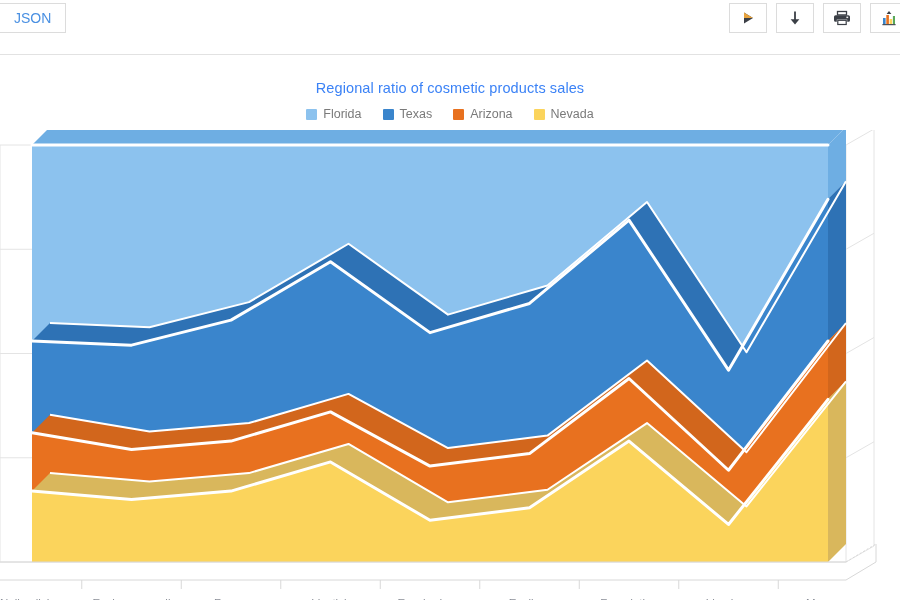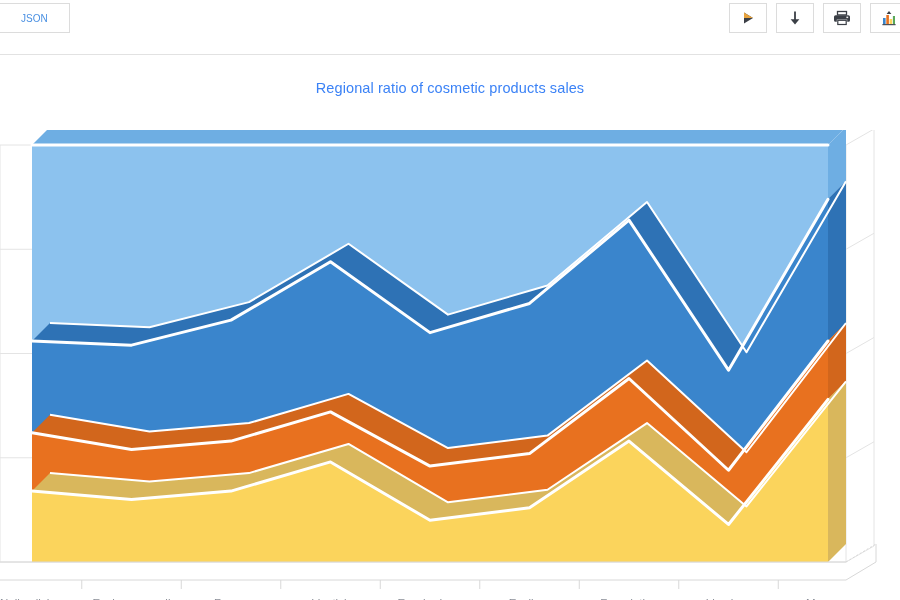--- a/index.html
+++ b/index.html
@@ -9,23 +9,23 @@
     font-family:"Liberation Sans","DejaVu Sans",sans-serif;
     -webkit-font-smoothing:antialiased;
   }
   #app{position:relative;width:900px;height:600px;}
 
   
   .toolbar{position:absolute;left:0;top:0;width:900px;height:55px;
            border-bottom:1px solid #e2e2e2;background:#fff;box-sizing:border-box;}
   .tb-left{position:absolute;left:0;top:3px;display:flex;}
   .tabbtn{
-    height:30px;padding:0 21px;display:flex;align-items:center;justify-content:center;
+    height:30px;padding:0 14px;display:flex;align-items:center;justify-content:center;
     border:1px solid #dcdcdc;background:#fff;color:#4a90e2;
-    font-size:10px;cursor:pointer;box-sizing:border-box;margin-right:-1px;
+    font-size:14px;cursor:pointer;box-sizing:border-box;margin-right:-1px;
     font-family:"Liberation Sans",sans-serif;white-space:nowrap;
   }
   .tabbtn:first-child{border-left:none;border-top-left-radius:0;}
 
   .tb-right{position:absolute;right:-8px;top:3px;display:flex;}
   .iconbtn{
     width:38px;height:30px;border:1px solid #dcdcdc;background:#fff;
     display:flex;align-items:center;justify-content:center;cursor:pointer;
     box-sizing:border-box;margin-left:9px;
   }
@@ -93,20 +93,38 @@
           <rect x="1.4" y="14.1" width="13.2" height="1.1" fill="#3b3f46"></rect>
           <path d="M8 1 l2.4 3 h-4.8 z" fill="#3b3f46"></path>
         </svg>
       </button>
 
     </div>
   </div>
 
   <div class="chart-title">Regional ratio of cosmetic products sales</div>
 
+  <div class="legend">
+    <div class="lg-item">
+      <span class="lg-swatch" style="background: rgb(140, 194, 238);"></span>
+      <span class="lg-label">Florida</span>
+    </div>
+    <div class="lg-item">
+      <span class="lg-swatch" style="background: rgb(58, 133, 204);"></span>
+      <span class="lg-label">Texas</span>
+    </div>
+    <div class="lg-item">
+      <span class="lg-swatch" style="background: rgb(232, 113, 31);"></span>
+      <span class="lg-label">Arizona</span>
+    </div>
+    <div class="lg-item">
+      <span class="lg-swatch" style="background: rgb(251, 212, 92);"></span>
+      <span class="lg-label">Nevada</span>
+    </div>
+  </div>
 
   <div class="plot">
     <svg id="chart-svg" width="900" height="470" viewBox="0 0 900 470">
         <line x1="0" y1="432" x2="846" y2="432" stroke="#e4e4e4" stroke-width="1"></line>
         <line x1="846" y1="432" x2="874" y2="432" stroke="#e4e4e4" stroke-width="1" opacity="0"></line>
         <line x1="0" y1="327.75" x2="846" y2="327.75" stroke="#e4e4e4" stroke-width="1"></line>
         <line x1="846" y1="327.75" x2="874" y2="327.75" stroke="#e4e4e4" stroke-width="1" opacity="0"></line>
         <line x1="0" y1="223.5" x2="846" y2="223.5" stroke="#e4e4e4" stroke-width="1"></line>
         <line x1="846" y1="223.5" x2="874" y2="223.5" stroke="#e4e4e4" stroke-width="1" opacity="0"></line>
         <line x1="0" y1="119.25" x2="846" y2="119.25" stroke="#e4e4e4" stroke-width="1"></line>

